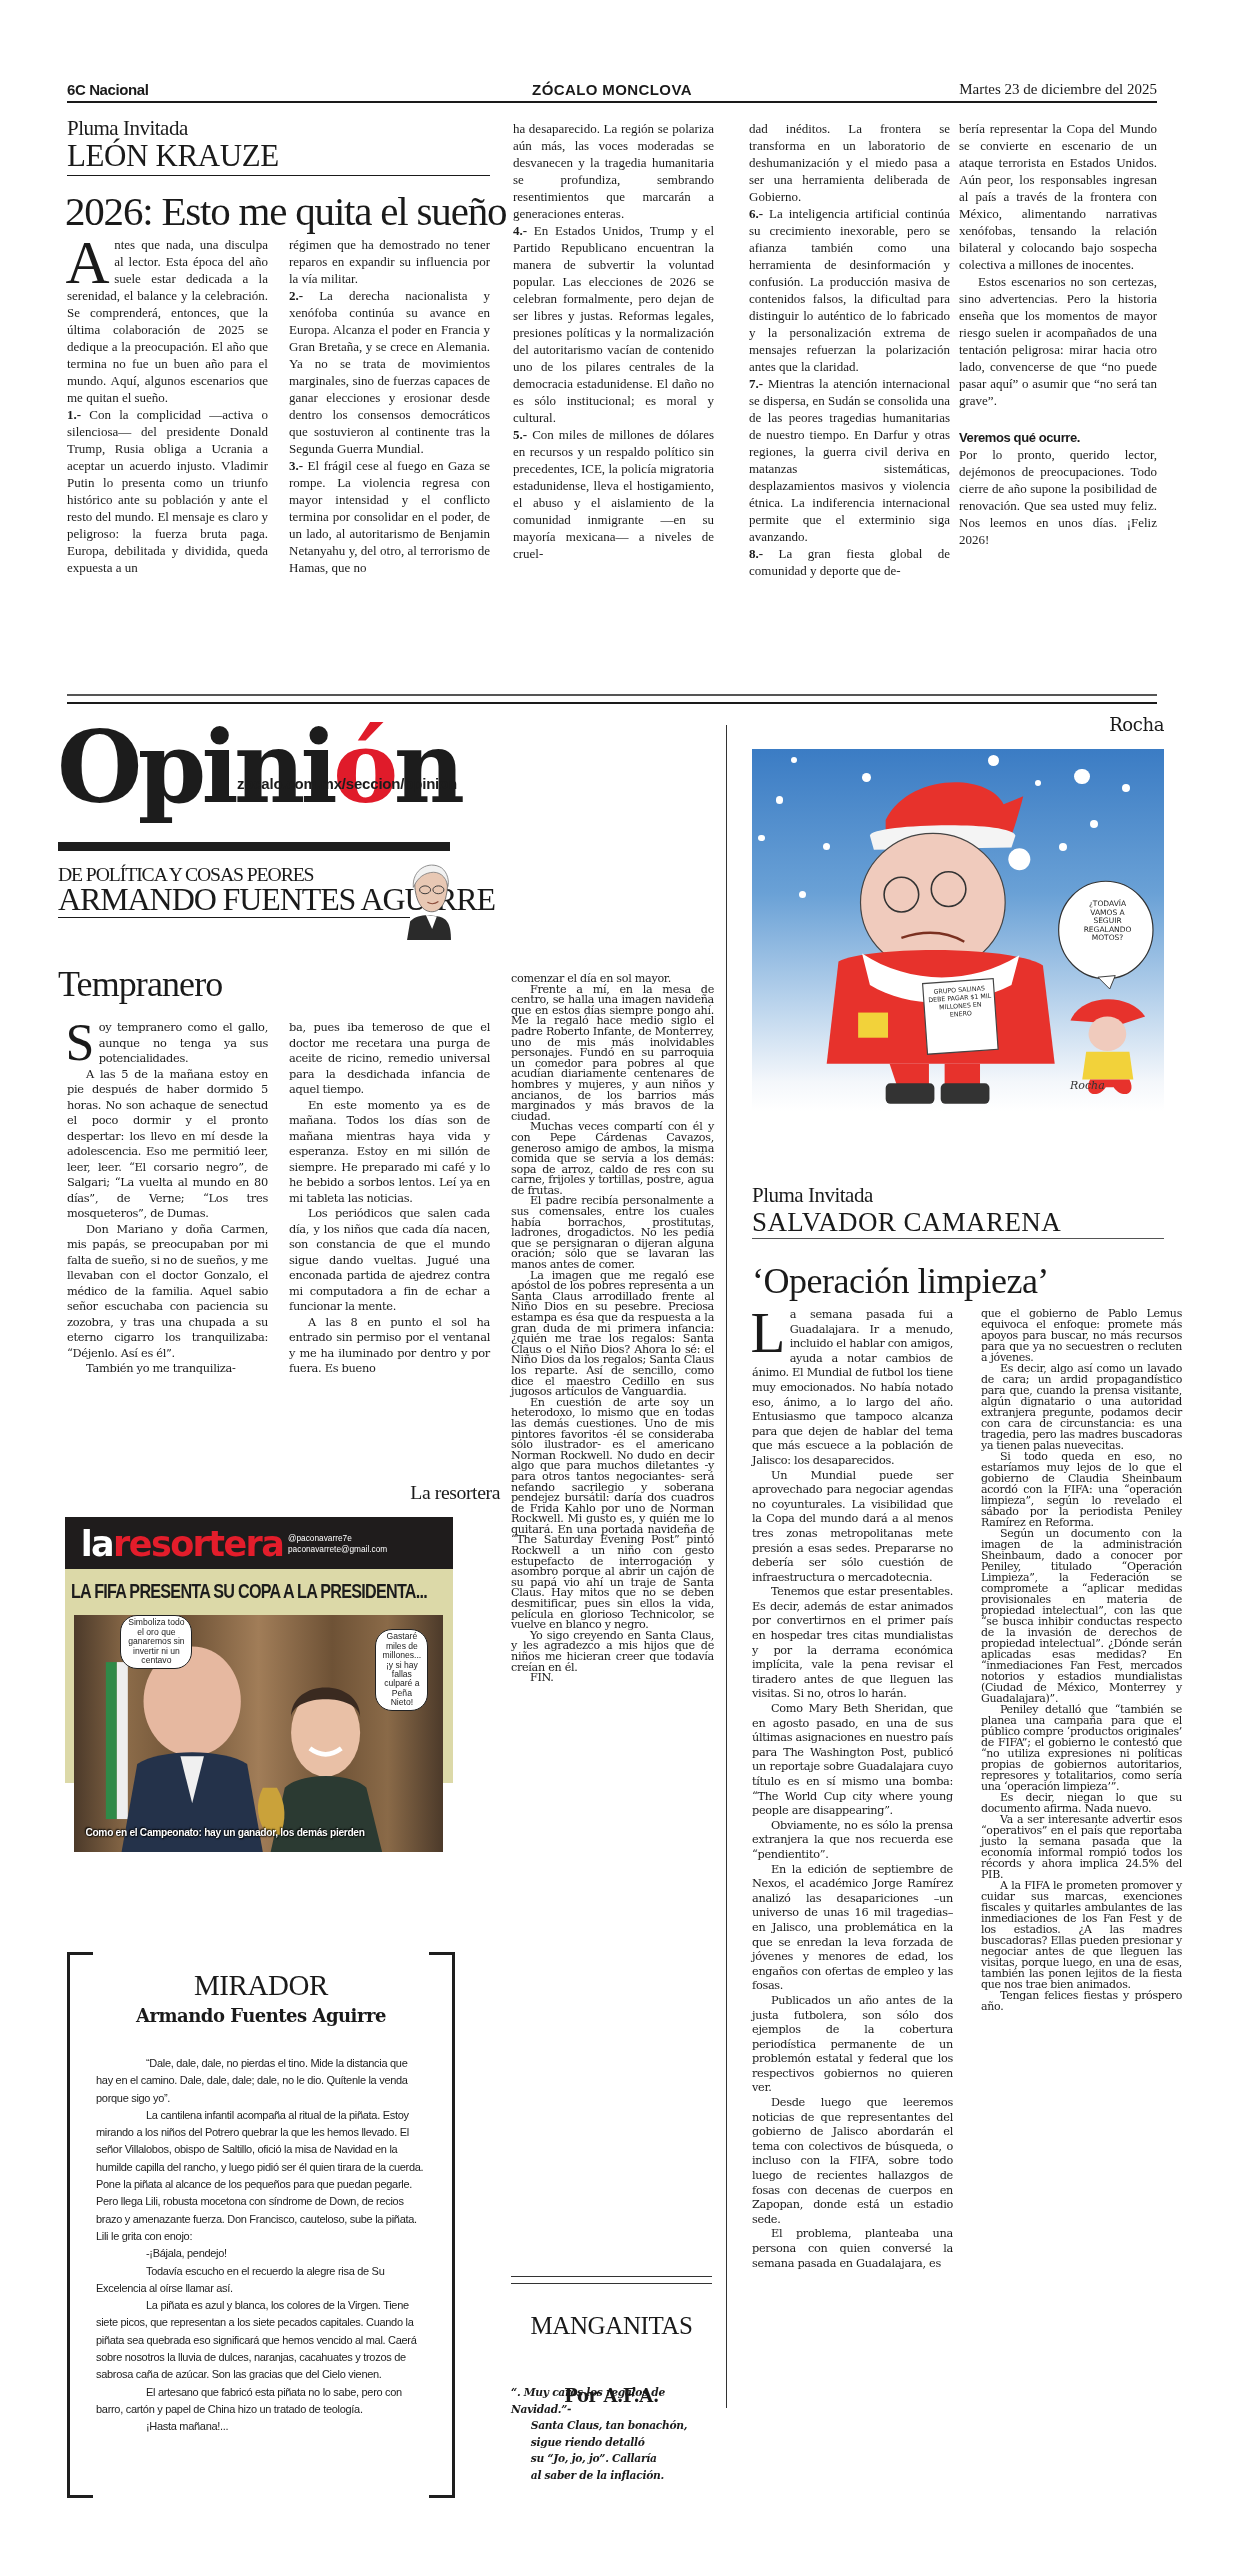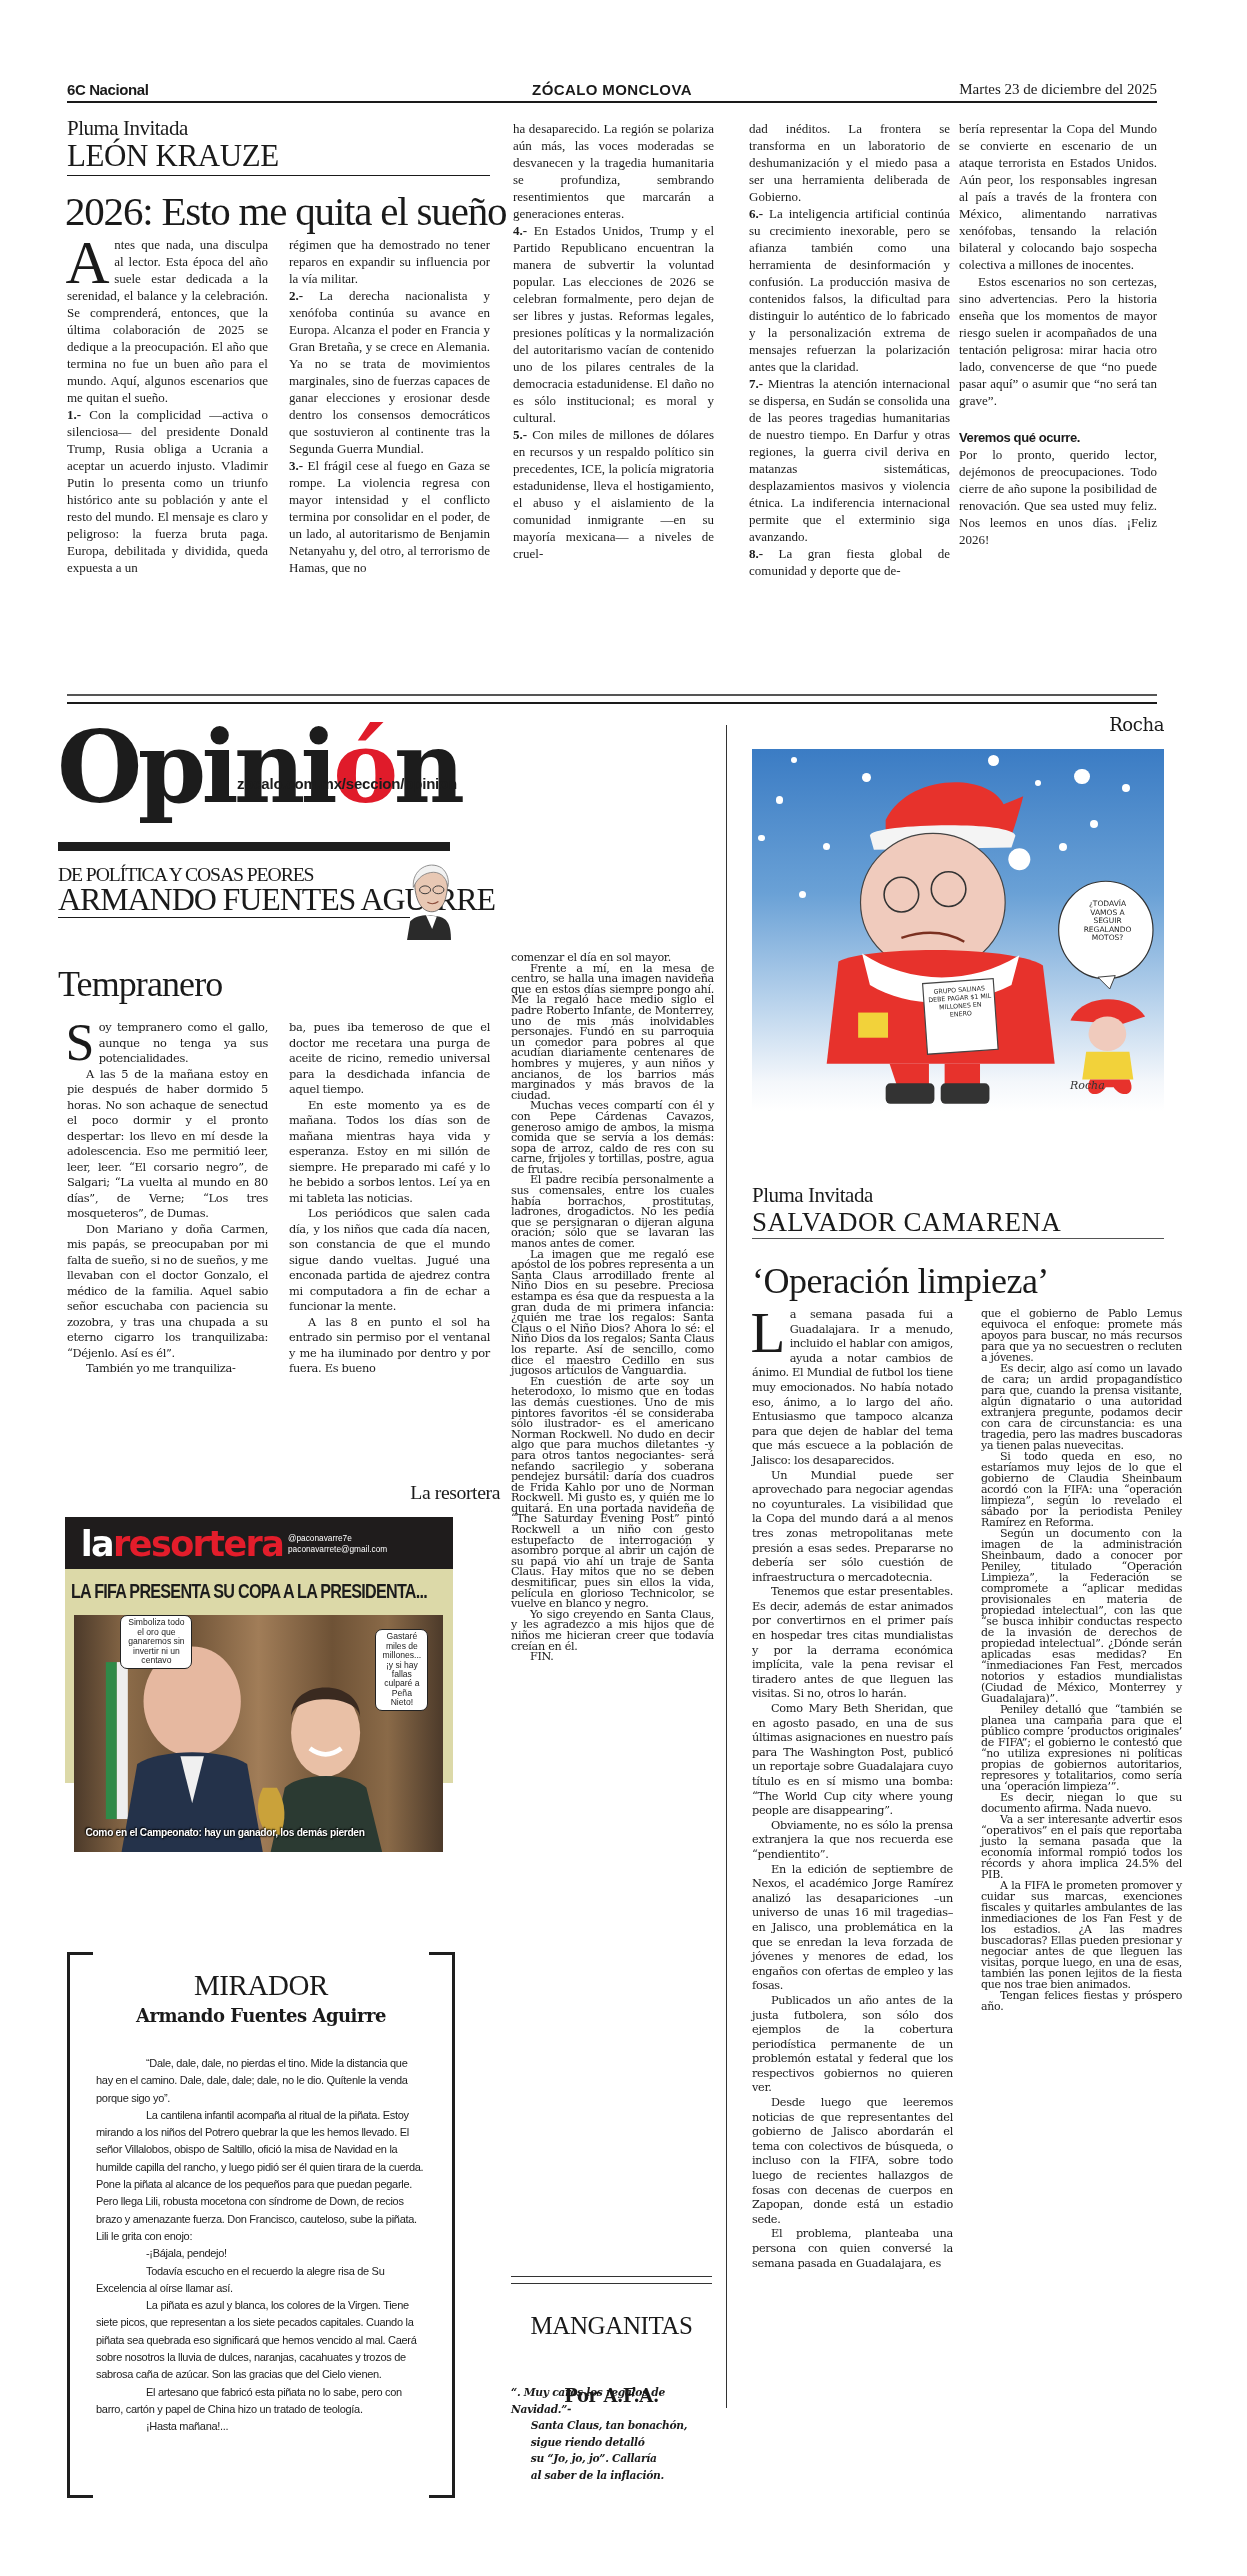--- a/index.html
+++ b/index.html
@@ -46,21 +46,21 @@
   .resortera-label { left: 55px; top: 1481px; width: 445px; text-align: right; font-size: 19.7px; letter-spacing: -0.4px; }
   .cartoon1 { left: 65px; top: 1517px; width: 388px; height: 266px; background: #dcd9a8; }
   .cartoon1 .head { position: absolute; left: 0; top: 0; width: 100%; height: 52px; background: #1f1c1c; }
   .cartoon1 .logo { position: absolute; left: 15.7px; top: 7.9px; font-family: "DejaVu Sans", sans-serif; font-weight: 900; font-size: 35px; letter-spacing: -1.6px; line-height: 38px; }
   .cartoon1 .logo .la { color: #fff; }
   .cartoon1 .logo .res { color: #e31d2b; }
   .cartoon1 .contact { position: absolute; left: 223px; top: 15.7px; color: #fff; font-family: "Liberation Sans", sans-serif; font-size: 8.3px; line-height: 11px; }
   .cartoon1 .c-head { position: absolute; left: 6.3px; top: 63px; font-family: "Liberation Sans", sans-serif; font-weight: 700; font-size: 19.7px; letter-spacing: -0.9px; transform: scaleX(0.82); transform-origin: left; white-space: nowrap; color: #1c1c1c; }
   .cartoon1 .scene { position: absolute; left: 9.4px; top: 98px; width: 369px; height: 237px; overflow: hidden;
      background: linear-gradient(90deg, #4c3a2a 0%, #8a6a48 15%, #6e5236 30%, #a17d58 50%, #6e5236 70%, #8a6a48 85%, #4c3a2a 100%); }
-  .bubble { position: absolute; background: #fff; border: 1.2px solid #222; border-radius: 7px; font-family: "Liberation Sans", sans-serif; font-size: 8.6px; line-height: 9.4px; text-align: center; padding: 2.4px 3.9px; color: #222; font-stretch: condensed; }
+  .bubble { position: absolute; background: #fff; border: 1.2px solid #222; border-radius: 17px; font-family: "Liberation Sans", sans-serif; font-size: 8.6px; line-height: 9.4px; text-align: center; padding: 2.4px 3.9px; color: #222; font-stretch: condensed; }
   .cartoon1 .caption { position: absolute; left: 11px; top: 212px; color: #fff; font-family: "Liberation Sans", sans-serif; font-weight: 700; font-size: 10.2px; letter-spacing: -0.3px; text-shadow: 0.8px 0.8px 1.6px #000, -0.8px -0.8px 1.6px #000; }
 
   .mirador-box { left: 67px; top: 1953px; width: 388px; height: 191px; border-left: 3.1px solid #1e1e1e; border-right: 3.1px solid #1e1e1e; }
   .mirador-box .tl, .mirador-box .tr, .mirador-box .bl, .mirador-box .br { position: absolute; height: 2.4px; width: 26px; background: #1e1e1e; }
   .mirador-box .tl { left: -3.1px; top: -0.8px; } .mirador-box .tr { right: -3.1px; top: -0.8px; }
   .mirador-box .bl { left: -3.1px; bottom: -0.8px; } .mirador-box .br { right: -3.1px; bottom: -0.8px; }
   .mirador-box { height: 544px; }
   .mirador-title { position: absolute; left: 0; width: 100%; top: 15.7px; text-align: center; font-size: 29px; letter-spacing: -0.4px; }
   .mirador-author { position: absolute; left: 0; width: 100%; top: 52px; text-align: center; font-family: "DejaVu Serif", serif; font-weight: 700; font-size: 18px; letter-spacing: -0.5px; }
   .mirador-text { position: absolute; left: 26px; top: 102px; width: 330px; font-family: "Liberation Sans", sans-serif; font-stretch: condensed; font-size: 11px; line-height: 17.3px; letter-spacing: -0.3px; color: #222; }
@@ -161,21 +161,21 @@
   <p class="ind">A las 5 de la mañana estoy en pie después de haber dormido 5 horas. No son achaque de senectud el poco dormir y el pronto despertar: los llevo en mí desde la adolescencia. Eso me permitió leer, leer, leer. “El corsario negro”, de Salgari; “La vuelta al mundo en 80 días”, de Verne; “Los tres mosqueteros”, de Dumas.</p>
   <p class="ind">Don Mariano y doña Carmen, mis papás, se preocupaban por mi falta de sueño, si no de sueños, y me llevaban con el doctor Gonzalo, el médico de la familia. Aquel sabio señor escuchaba con paciencia su zozobra, y tras una chupada a su eterno cigarro los tranquilizaba: “Déjenlo. Así es él”.</p>
   <p class="ind">También yo me tranquiliza-</p>
 </div>
 <div class="abs col mid-col" style="left:289px; top:1020px; width:201px; font-family:'DejaVu Serif',serif; font-size:11.4px; line-height:15.5px;">
   <p>ba, pues iba temeroso de que el doctor me recetara una purga de aceite de ricino, remedio universal para la desdichada infancia de aquel tiempo.</p>
   <p class="ind">En este momento ya es de mañana. Todos los días son de mañana mientras haya vida y esperanza. Estoy en mi sillón de siempre. He preparado mi café y lo he bebido a sorbos lentos. Leí ya en mi tableta las noticias.</p>
   <p class="ind">Los periódicos que salen cada día, y los niños que cada día nacen, son constancia de que el mundo sigue dando vueltas. Jugué una enconada partida de ajedrez contra mi computadora a fin de echar a funcionar la mente.</p>
   <p class="ind">A las 8 en punto el sol ha entrado sin permiso por el ventanal y me ha iluminado por dentro y por fuera. Es bueno</p>
 </div>
-<div class="abs col mid-col" style="left:511px; top:953px; width:203px; font-family:'DejaVu Serif',serif; font-size:11.2px; line-height:10.6px;">
+<div class="abs col mid-col" style="left:511px; top:974px; width:203px; font-family:'DejaVu Serif',serif; font-size:11.2px; line-height:10.6px;">
   <p>comenzar el día en sol mayor.</p>
   <p class="ind">Frente a mí, en la mesa de centro, se halla una imagen navideña que en estos días siempre pongo ahí. Me la regaló hace medio siglo el padre Roberto Infante, de Monterrey, uno de mis más inolvidables personajes. Fundó en su parroquia un comedor para pobres al que acudían diariamente centenares de hombres y mujeres, y aun niños y ancianos, de los barrios más marginados y más bravos de la ciudad.</p>
   <p class="ind">Muchas veces compartí con él y con Pepe Cárdenas Cavazos, generoso amigo de ambos, la misma comida que se servía a los demás: sopa de arroz, caldo de res con su carne, frijoles y tortillas, postre, agua de frutas.</p>
   <p class="ind">El padre recibía personalmente a sus comensales, entre los cuales había borrachos, prostitutas, ladrones, drogadictos. No les pedía que se persignaran o dijeran alguna oración; sólo que se lavaran las manos antes de comer.</p>
   <p class="ind">La imagen que me regaló ese apóstol de los pobres representa a un Santa Claus arrodillado frente al Niño Dios en su pesebre. Preciosa estampa es ésa que da respuesta a la gran duda de mi primera infancia: ¿quién me trae los regalos: Santa Claus o el Niño Dios? Ahora lo sé: el Niño Dios da los regalos; Santa Claus los reparte. Así de sencillo, como dice el maestro Cedillo en sus jugosos artículos de Vanguardia.</p>
   <p class="ind">En cuestión de arte soy un heterodoxo, lo mismo que en todas las demás cuestiones. Uno de mis pintores favoritos -él se consideraba sólo ilustrador- es el americano Norman Rockwell. No dudo en decir algo que para muchos diletantes -y para otros tantos negociantes- será nefando sacrilegio y soberana pendejez bursátil: daría dos cuadros de Frida Kahlo por uno de Norman Rockwell. Mi gusto es, y quién me lo quitará. En una portada navideña de “The Saturday Evening Post” pintó Rockwell a un niño con gesto estupefacto de interrogación y asombro porque al abrir un cajón de su papá vio ahí un traje de Santa Claus. Hay mitos que no se deben desmitificar, pues sin ellos la vida, película en glorioso Technicolor, se vuelve en blanco y negro.</p>
   <p class="ind">Yo sigo creyendo en Santa Claus, y les agradezco a mis hijos que de niños me hicieran creer que todavía creían en él.</p>
   <p class="ind">FIN.</p>
 </div>
 

